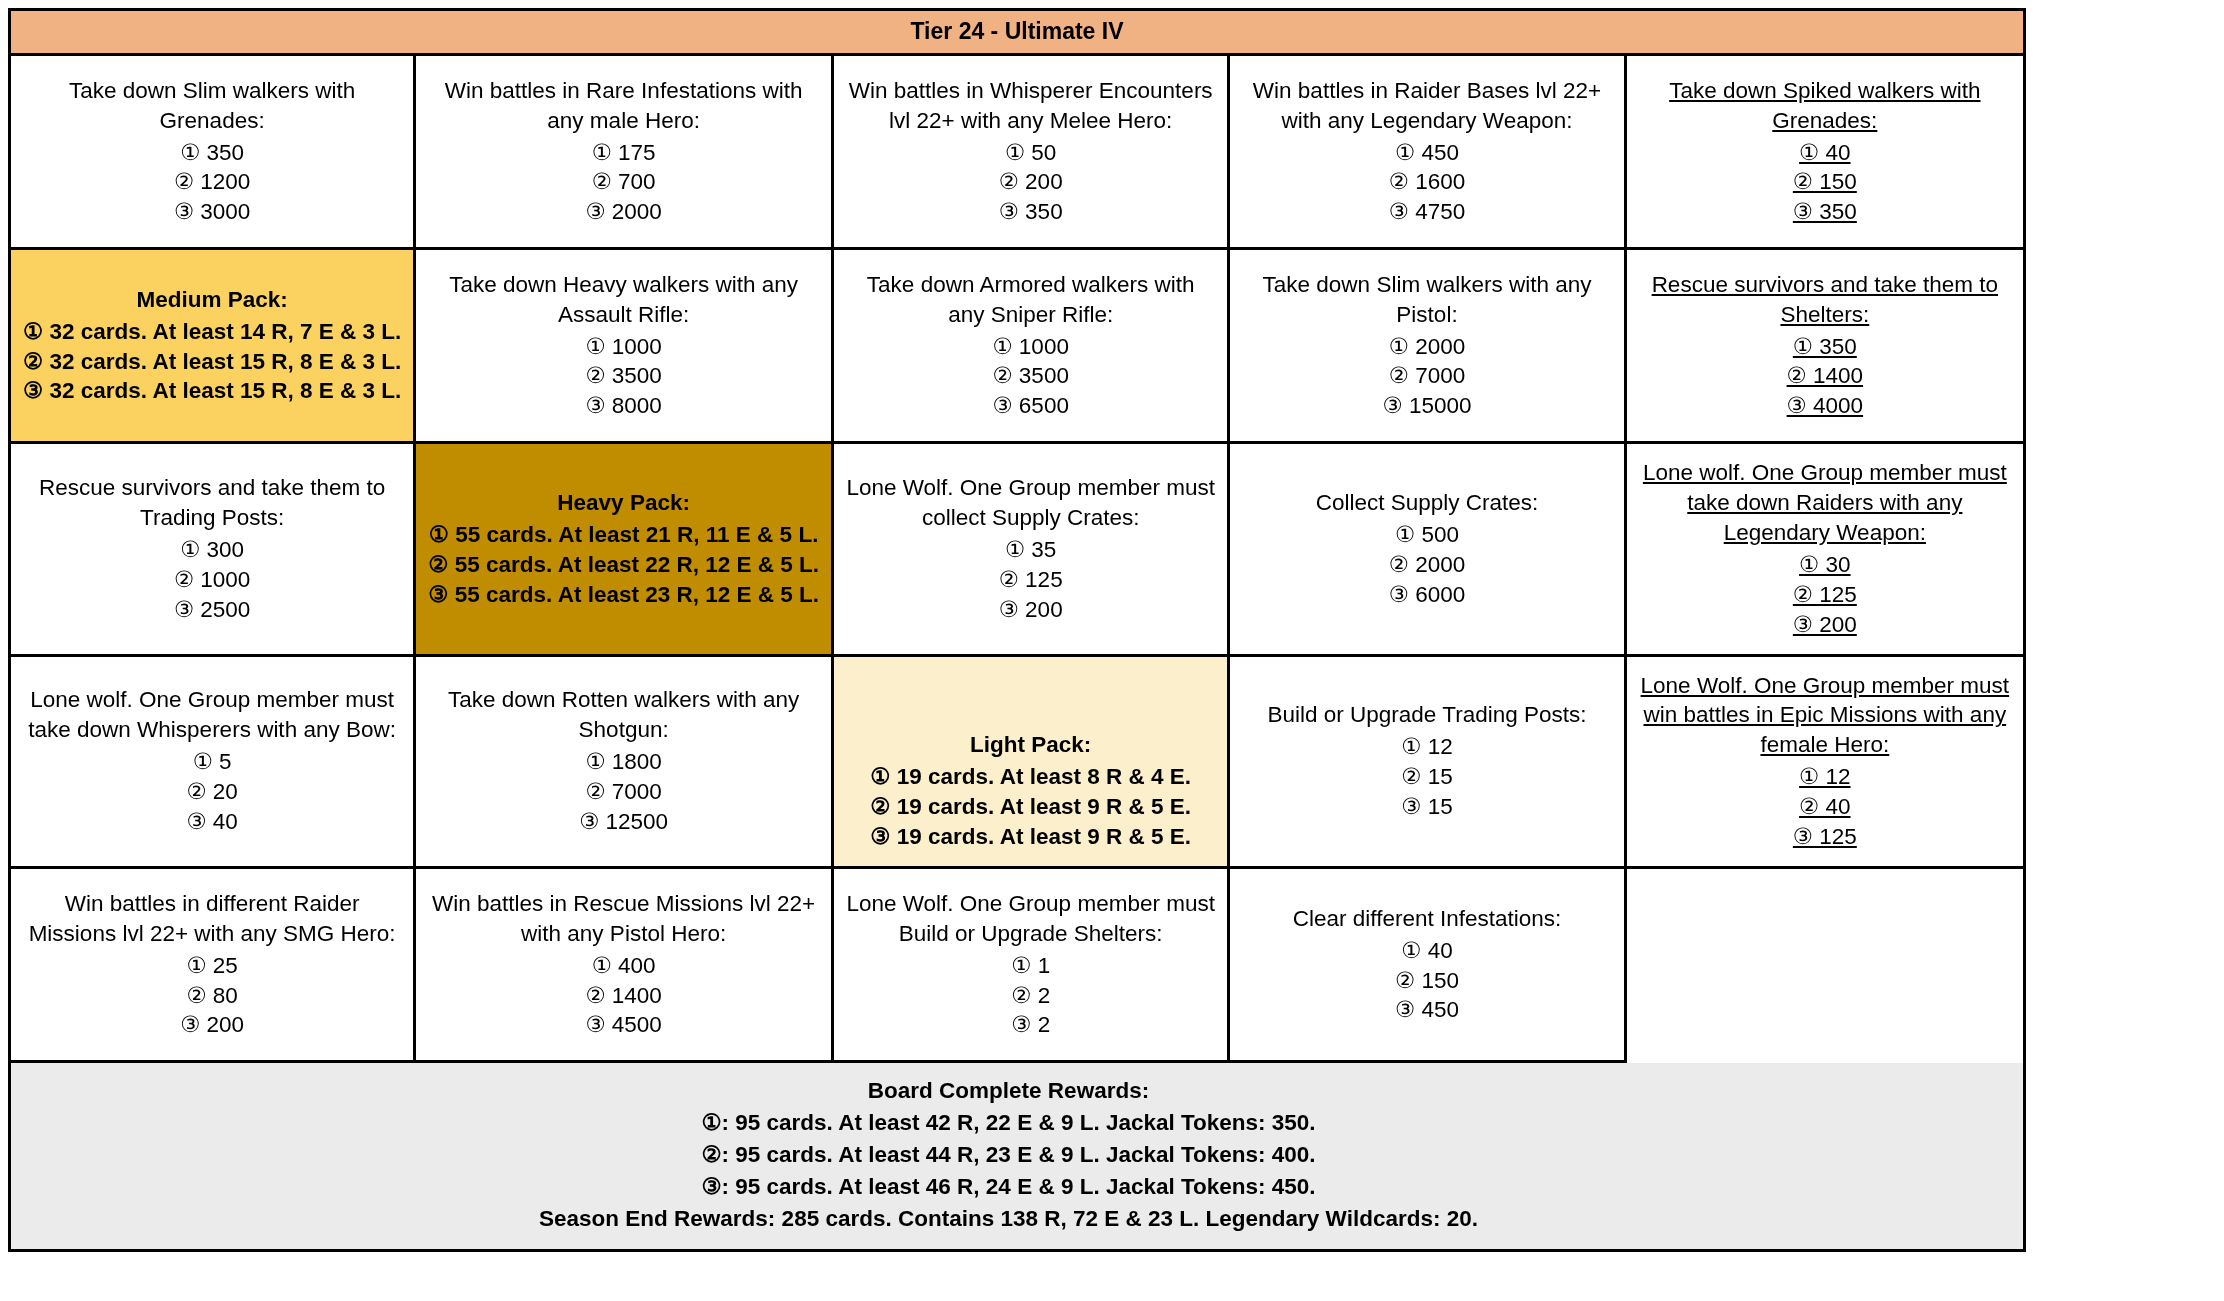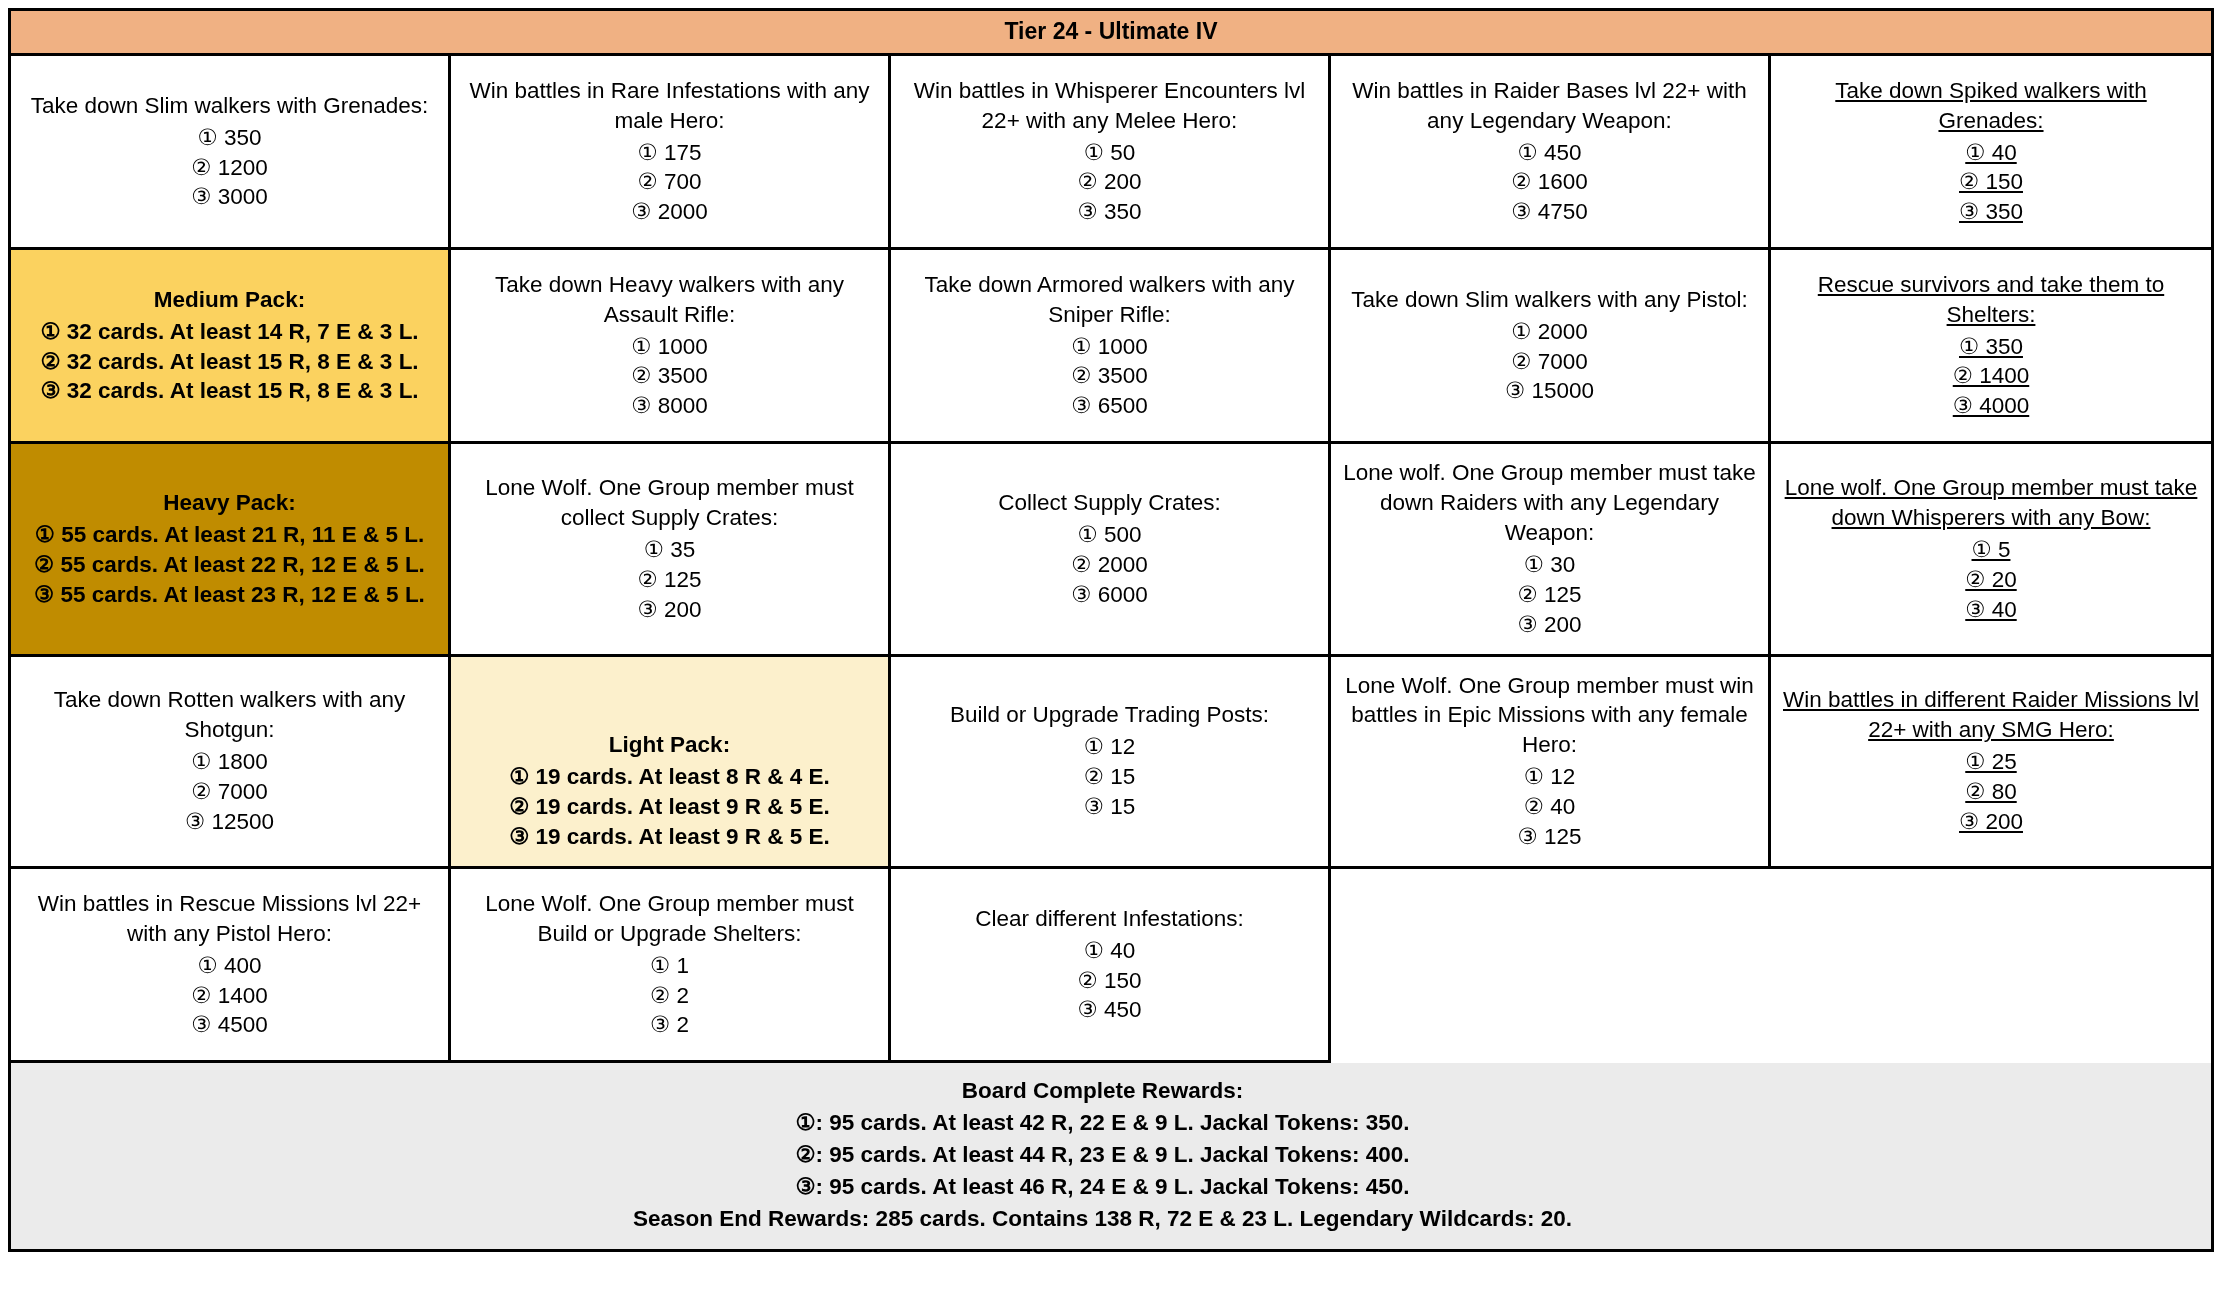--- a/index.html
+++ b/index.html
@@ -10,21 +10,21 @@
   body {
     font-family: "Liberation Sans", sans-serif;
     width: 2224px;
     height: 1301px;
     overflow: hidden;
   }
   .board {
     position: absolute;
     left: 8px;
     top: 8px;
-    width: 2206px;
+    width: 2018px;
     border: 3px solid #000;
     box-sizing: border-box;
     background: #fff;
   }
   .header {
     background: #f0b183;
     border-bottom: 3px solid #000;
     text-align: center;
     font-weight: bold;
     font-size: 23px;
@@ -168,20 +168,28 @@
         </div>
       </div>
       <div class="cell">
         <div class="title">Rescue survivors and take them to Shelters:</div>
         <div class="lines">
           <div class="line">① 350</div>
           <div class="line">② 1400</div>
           <div class="line">③ 4000</div>
         </div>
       </div>
+      <div class="cell">
+        <div class="title">Rescue survivors and take them to Trading Posts:</div>
+        <div class="lines">
+          <div class="line">① 300</div>
+          <div class="line">② 1000</div>
+          <div class="line">③ 2500</div>
+        </div>
+      </div>
       <div class="cell pack pack-heavy">
         <div class="title">Heavy Pack:</div>
         <div class="lines">
           <div class="line">① 55 cards. At least 21 R, 11 E &amp; 5 L.</div>
           <div class="line">② 55 cards. At least 22 R, 12 E &amp; 5 L.</div>
           <div class="line">③ 55 cards. At least 23 R, 12 E &amp; 5 L.</div>
         </div>
       </div>
       <div class="cell">
         <div class="title">Lone Wolf. One Group member must collect Supply Crates:</div>

